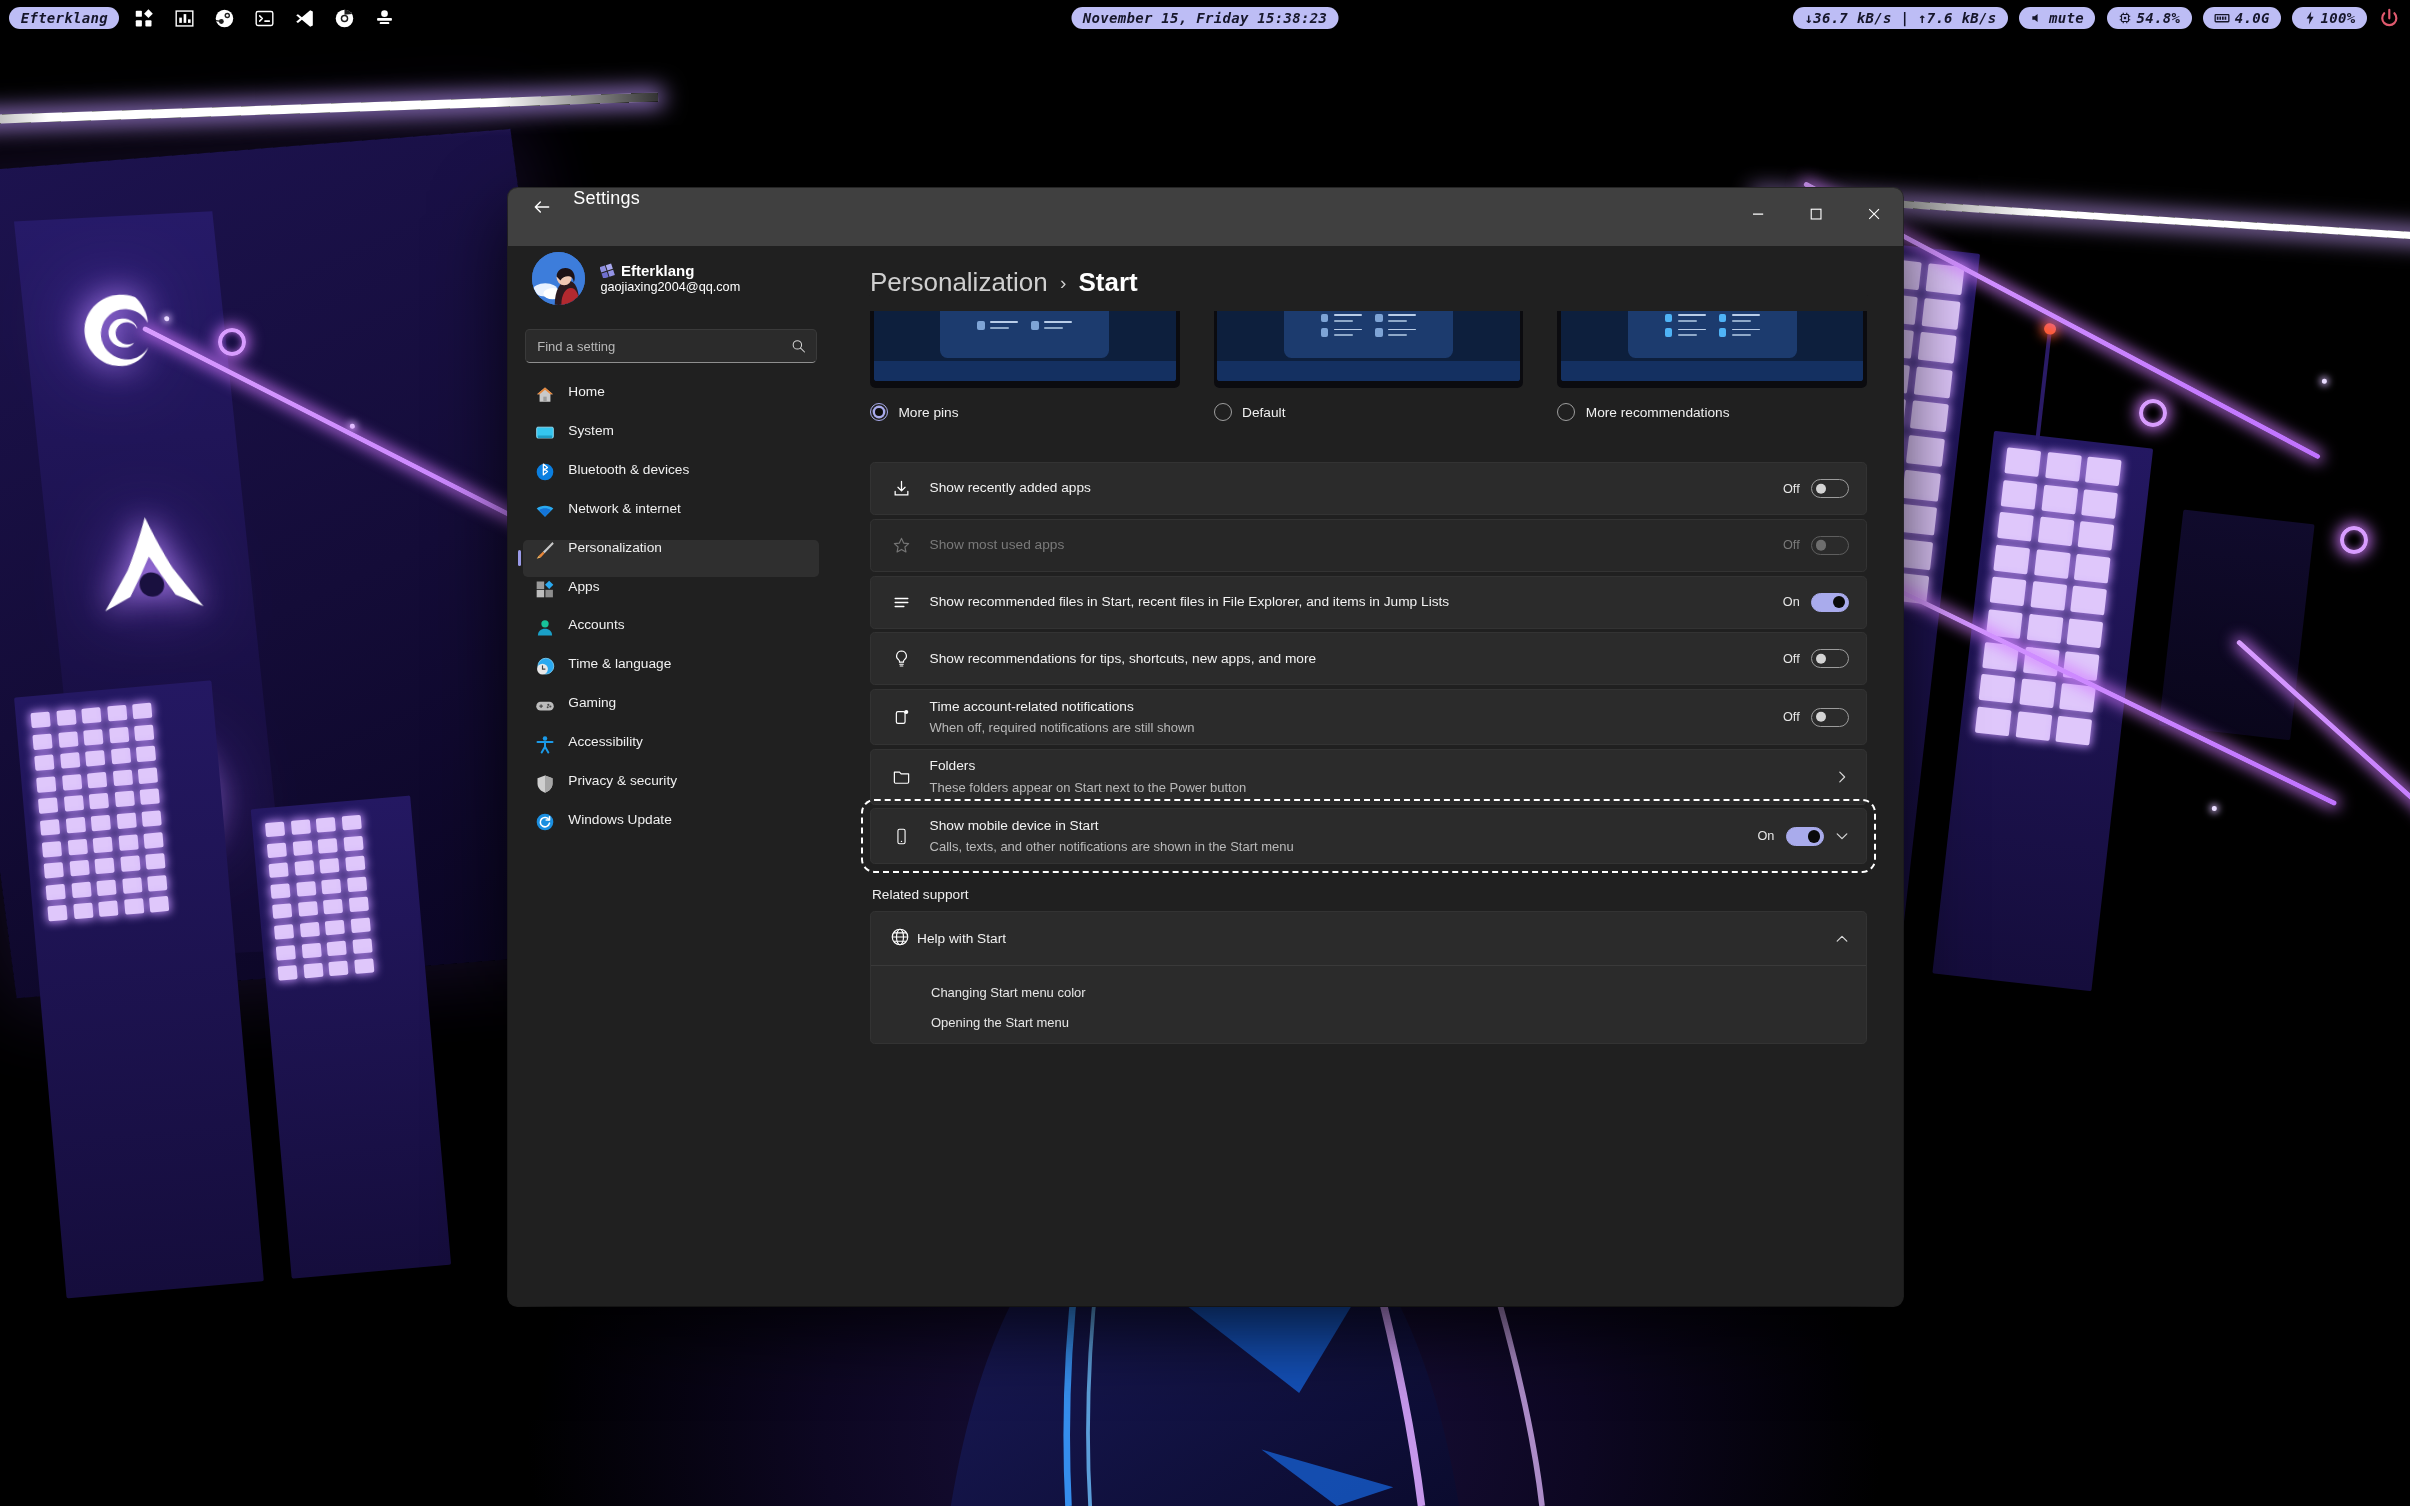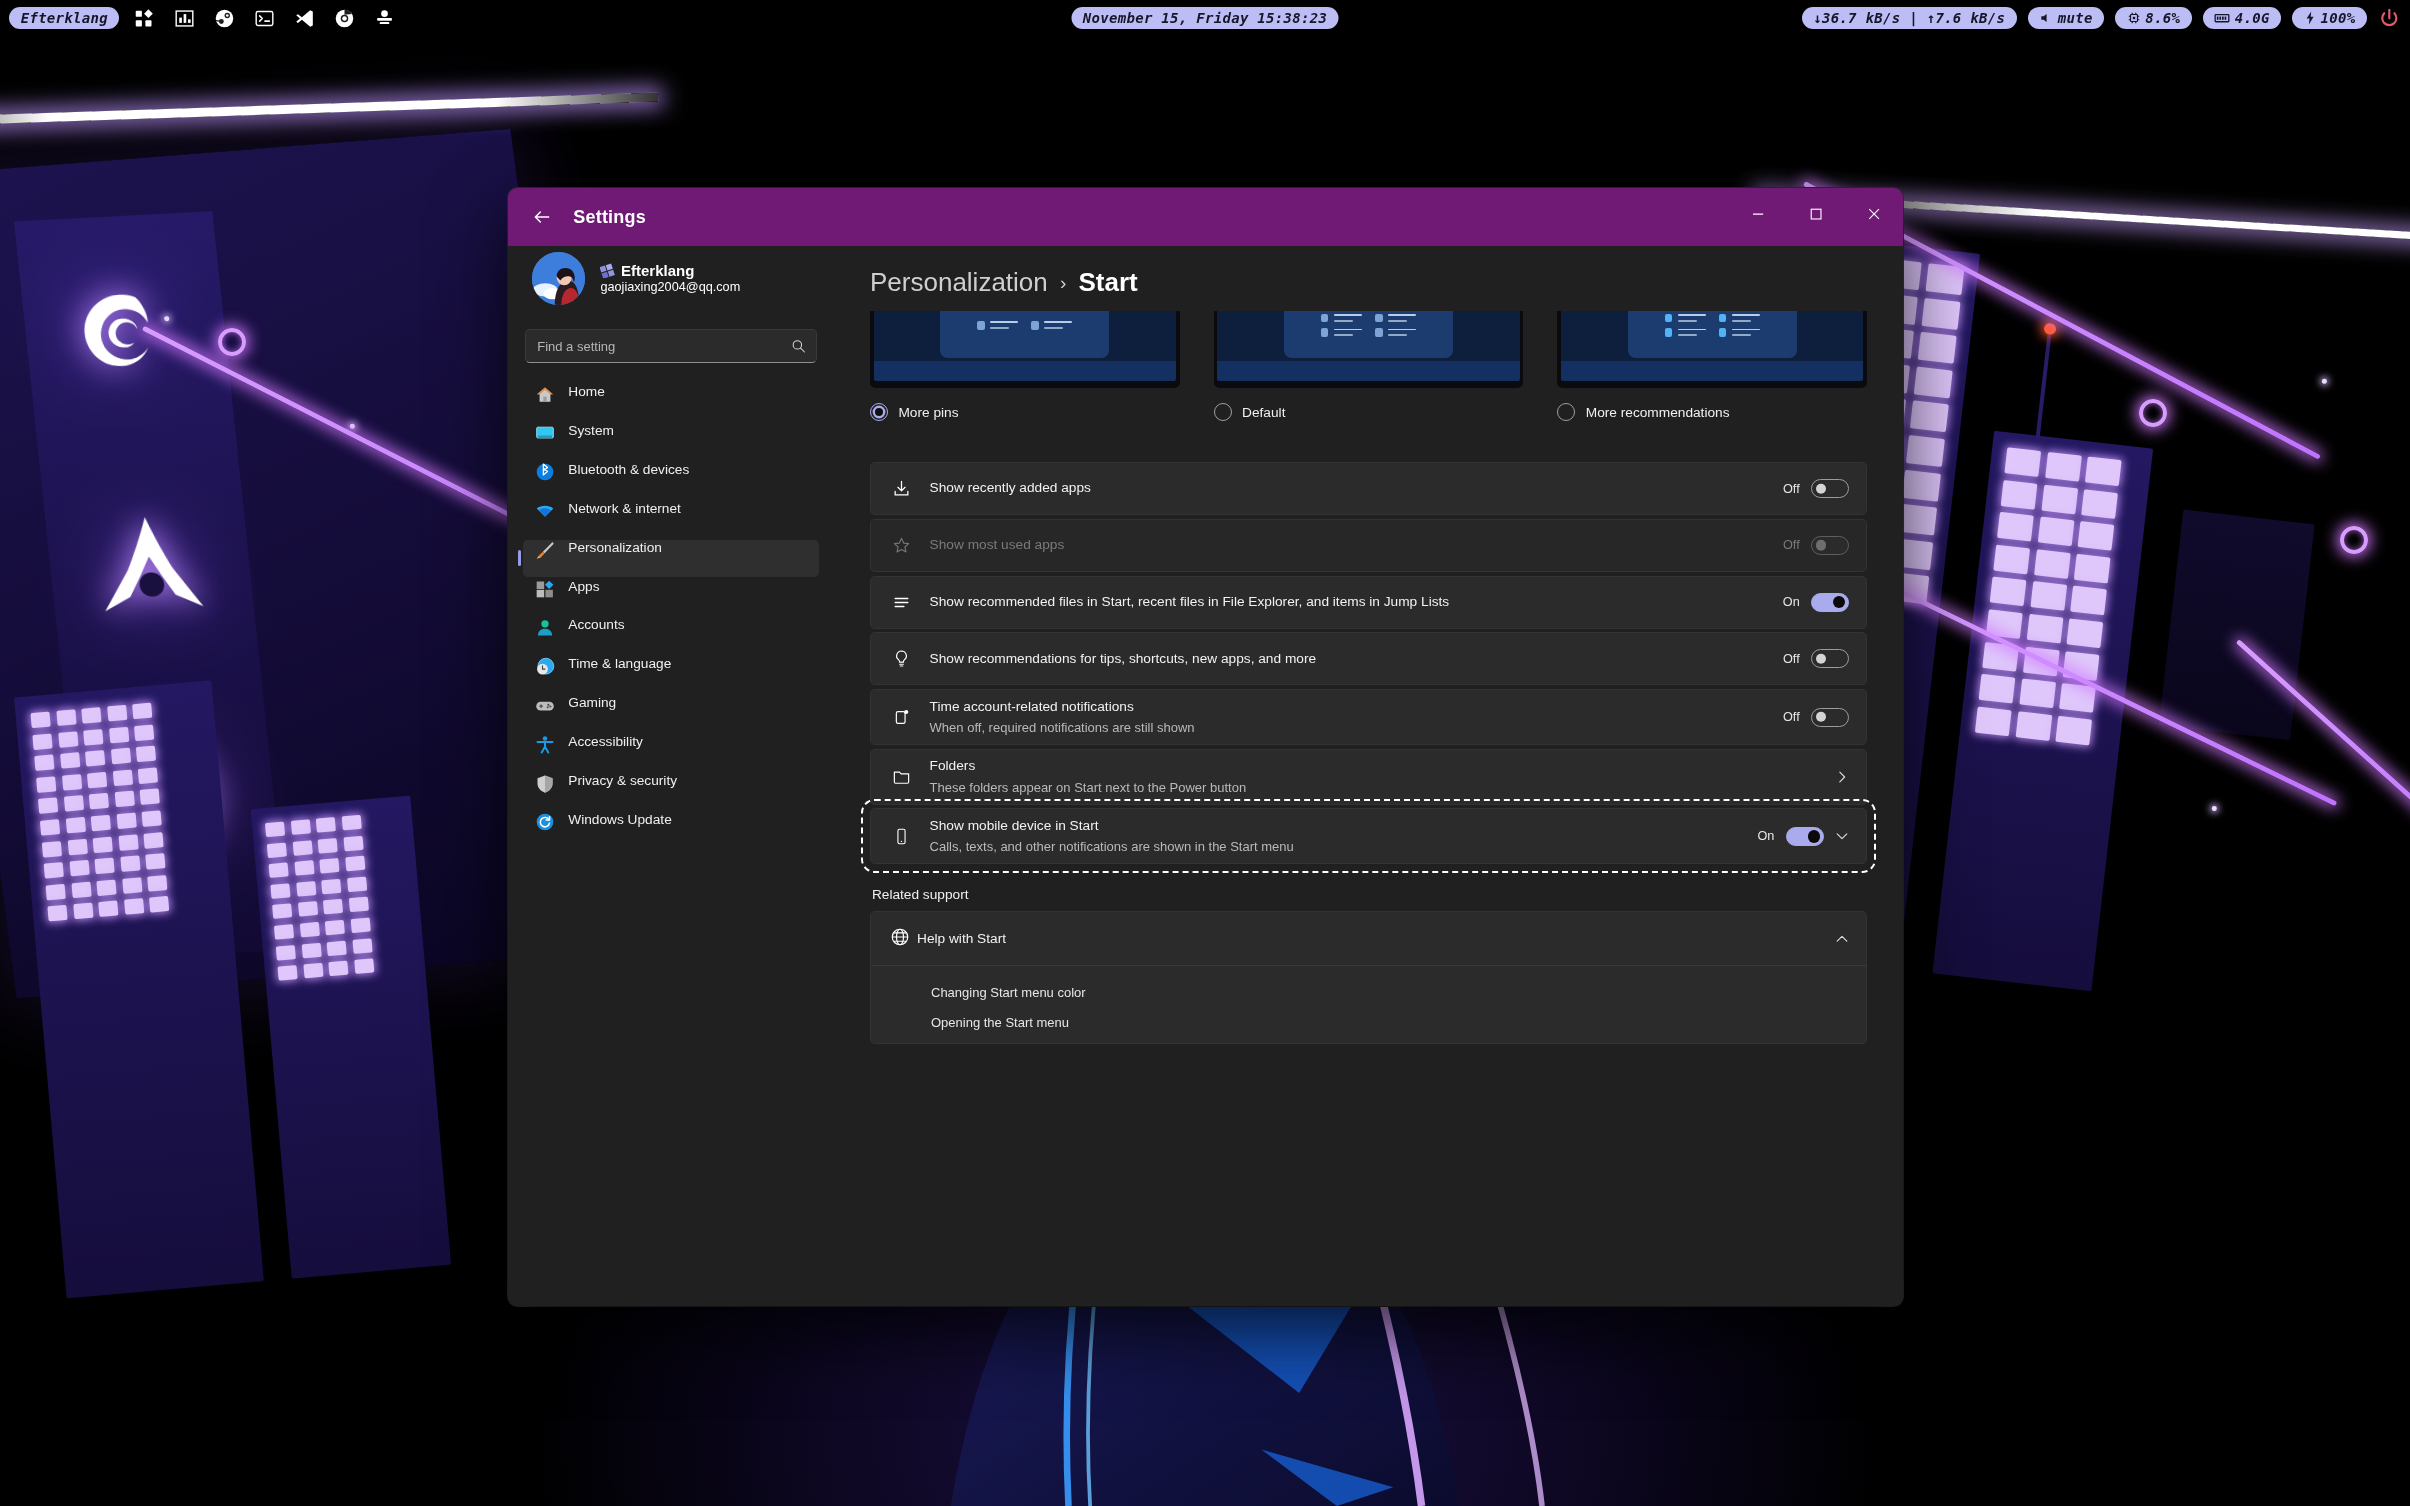--- a/index.html
+++ b/index.html
@@ -139,24 +139,23 @@
     background: #202020;
     border-radius: 9.4px;
     overflow: hidden;
     box-shadow: 0 26px 75px rgba(0,0,0,.75), 0 0 0 0.9px #2e2e2e;
     z-index: 30;
     display: flex; flex-direction: column;
     color: #fff;
   }
   .titlebar {
     height: 58px; flex: 0 0 58px;
-    display: flex; align-items: center;
-    background: #701a75;
+    display: flex; 
+    background: #404040;
     position: relative;
-    font-weight: bold;
   }
   .backbtn {
     width: 41px; height: 38px; margin-left: 13px;
     display:flex; align-items:center; justify-content:center;
     border-radius: 4.7px; cursor: pointer;
   }
   .win-title { font-size: 18px; margin-left: 11.3px; color:#fff; letter-spacing:0.2px; }
   .wc { position:absolute; right:0; top:0; height:58px; display:flex; }
   .wc div {
     width: 58px; height: 53px; display:flex; align-items:center; justify-content:center;
@@ -645,21 +644,21 @@
       <span>mute</span>
     </div>
     <div class="pill">
       <svg width="14" height="14" viewBox="0 0 24 24">
         <rect x="6" y="6" width="12" height="12" rx="1.5" fill="none" stroke="#16162a" stroke-width="2"></rect>
         <rect x="10" y="10" width="4" height="4" fill="#16162a"></rect>
         <g stroke="#16162a" stroke-width="2">
             <path d="M9 3v3M15 3v3M9 18v3M15 18v3M3 9h3M3 15h3M18 9h3M18 15h3"></path>
           </g>
       </svg>
-      <span>8.6%</span>
+      <span>54.8%</span>
     </div>
     <div class="pill">
       <svg width="16" height="13" viewBox="0 0 24 20">
         <rect x="1.5" y="4" width="21" height="11" rx="1" fill="none" stroke="#16162a" stroke-width="2"></rect>
         <g fill="#16162a">
             <rect x="4" y="7" width="2.6" height="5"></rect>
             <rect x="8" y="7" width="2.6" height="5"></rect>
         <rect x="12" y="7" width="2.6" height="5"></rect>
             <rect x="16" y="7" width="2.6" height="5"></rect>
           </g>

